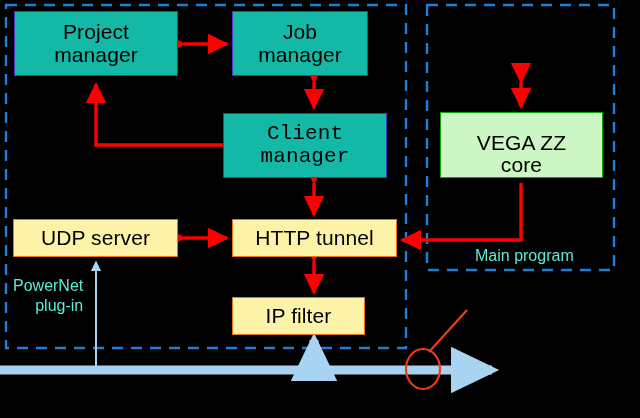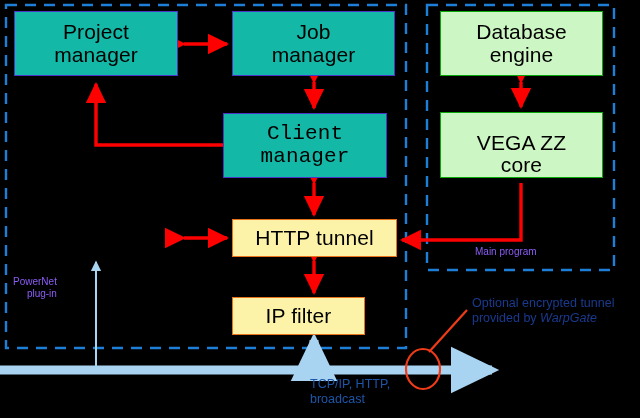--- a/index.html
+++ b/index.html
@@ -5,21 +5,21 @@
   html,body{margin:0;padding:0;background:#000;}
   body{width:640px;height:418px;overflow:hidden;font-family:"Liberation Sans",sans-serif;}
   #stage{position:relative;width:640px;height:418px;background:#000;}
   svg#layer{position:absolute;left:0;top:0;width:640px;height:418px;}
   .node{position:absolute;box-sizing:border-box;display:flex;align-items:center;
         justify-content:center;text-align:center;color:#000;line-height:1.08;
         font-size:21px;letter-spacing:.1px;}
   .node.blue{background:#14b8a6;border:1.6px solid #4b35c8;}
   .node.green{background:#ccf6c3;border:1.6px solid #0aa70a;}
   .node.yellow{background:#fdf3a8;border:1.6px solid #e8731a;}
-  .cap{position:absolute;color:#8b5cf6;font-size:10px;line-height:1.22;}
+  .cap{position:absolute;color:#5eead4;font-size:16px;line-height:1.22;}
   .cap.note{color:#1a3a8f;font-size:12.5px;}
   .cap.note i{font-style:italic;}
   .cap.flow{color:#1d55a8;font-size:12.5px;}
 </style>
 </head>
 <body>
 
 <div id="stage">
 
   <svg id="layer" viewBox="0 0 640 418" xmlns="http://www.w3.org/2000/svg">
@@ -61,61 +61,50 @@
 
     <ellipse cx="423" cy="369" rx="17" ry="20" fill="none" stroke="#ef3b18" stroke-width="2.2"></ellipse>
     <line x1="429" y1="352" x2="467" y2="310" stroke="#ef3b18" stroke-width="2.2"></line>
   </svg>
 
   <div class="node blue" style="left:14px;top:11px;width:164px;height:65px;">
     <span style="white-space:pre-line;">Project
 manager</span>
   </div>
 
-  <div class="node blue" style="left:232px;top:11px;width:163px;height:65px;">
+  <div class="node blue" style="left:232px;top:11px;width:136px;height:65px;">
     <span style="white-space:pre-line;">Job
 manager</span>
   </div>
 
   <div class="node blue" style="left:223px;top:113px;width:164px;height:65px;font-family:Liberation Mono, monospace;">
     <span style="white-space:pre-line;">Client
 manager</span>
   </div>
 
+  <div class="node yellow" style="left:13px;top:219px;width:165px;height:38px;">
+    <span>UDP server</span>
+  </div>
 
   <div class="node yellow" style="left:232px;top:219px;width:165px;height:38px;">
     <span>HTTP tunnel</span>
   </div>
 
   <div class="node yellow" style="left:232px;top:297px;width:133px;height:38px;">
     <span>IP filter</span>
   </div>
 
-  <div class="node green" style="left:440px;top:11px;width:163px;height:65px;">
-    <span style="white-space:pre-line;">Database
-engine</span>
-  </div>
 
   <div class="node green" style="left:440px;top:112px;width:163px;height:66px;align-items:flex-end;">
     <span style="white-space:pre-line;">VEGA ZZ
 core</span>
   </div>
 
   <div class="cap" style="left:13px;top:276px;text-align:right;">
     <div>PowerNet</div>
     <div>plug-in</div>
   </div>
 
   <div class="cap" style="left:475px;top:246px;">Main program</div>
 
-  <div class="cap flow" style="left:310px;top:377px;">
-    <div>TCP/IP, HTTP,</div>
-    <div>broadcast</div>
-  </div>
 
-  <div class="cap note" style="left:472px;top:296px;width:166px;">
-    <div>Optional encrypted tunnel</div>
-    <div>
-      <span>provided by </span><i>WarpGate</i>
-    </div>
-  </div>
 
 </div>
 
 </body></html>

